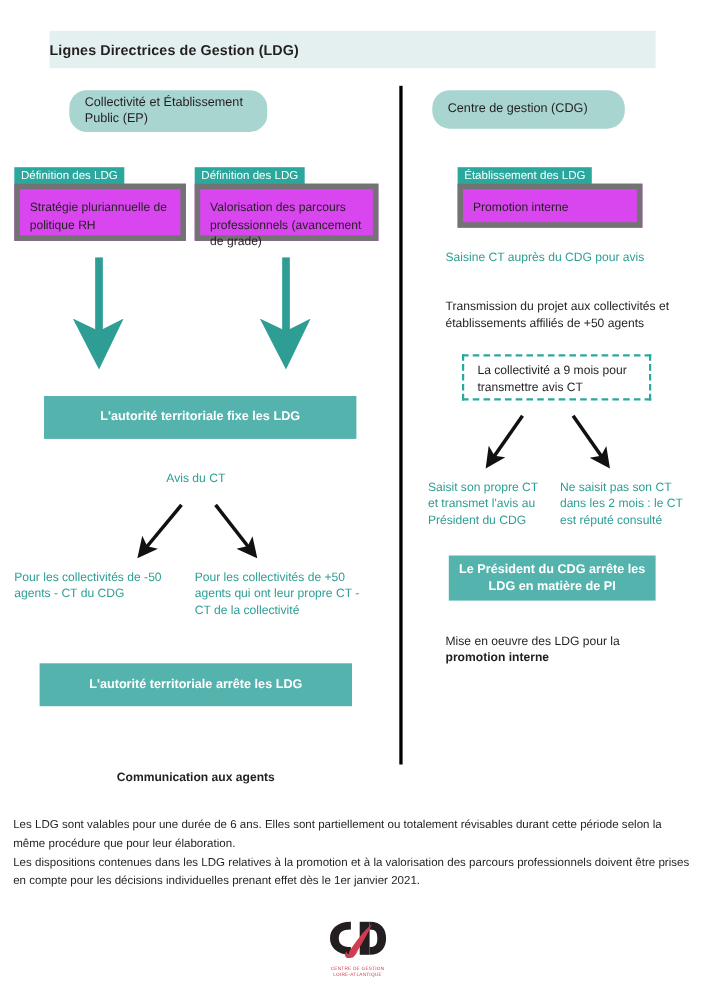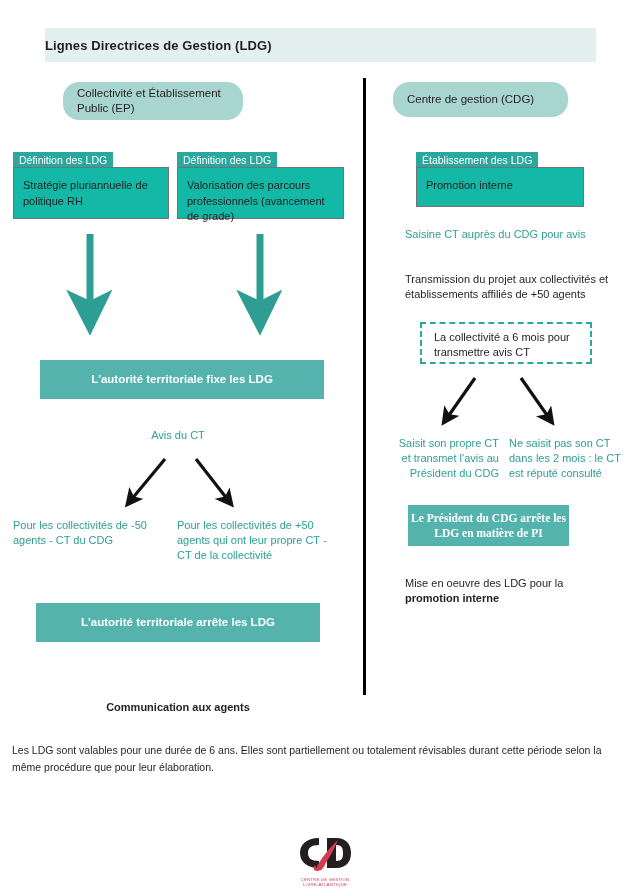--- a/index.html
+++ b/index.html
@@ -30,49 +30,49 @@
 
   
   .tabbox{}
   .tabbox .tab{
     background:#2ba89e;color:#ffffff;font-size:10.5px;
     height:16px;display:inline-flex;align-items:center;padding:0 6px;
     position:absolute;left:0;top:0;white-space:nowrap;
   }
   .tabbox .body{
     position:absolute;left:0;top:15px;right:0;bottom:0;
-    border:1px solid #737373;background:#14b8a6;
+    border:5px solid #737373;background:#d946ef;
     font-size:11px;line-height:15.5px;color:#231f20;
     padding:10px 9px 0 9px;
   }
   #box-strategie{left:13px;top:152px;width:156px;height:67px;}
   #box-valorisation{left:177px;top:152px;width:167px;height:67px;}
   #box-promotion{left:416px;top:152px;width:168px;height:55px;}
 
   
   .solidbar{
     background:#55b3ae;color:#fff;display:flex;align-items:center;
     justify-content:center;text-align:center;font-weight:bold;
     font-size:11.5px;line-height:15px;
   }
   #bar-fixe{left:40px;top:360px;width:284px;height:39px;}
   #bar-arrete{left:36px;top:603px;width:284px;height:39px;}
-  #bar-president{left:408px;top:505px;width:161px;height:41px;font-family:Liberation Serif, serif;}
+  #bar-president{left:408px;top:505px;width:188px;height:41px;}
 
   
   .txt{font-size:11px;line-height:15px;color:#231f20;}
   .txt-teal{font-size:11px;line-height:15px;color:#2e9e95;}
   .bold{font-weight:bold;}
 
   #t-saisine{left:405px;top:227px;width:230px;}
   #t-transmission{left:405px;top:272px;width:215px;}
   #t-avisct{left:36px;top:428px;width:284px;text-align:center;}
   #t-left-a{left:13px;top:518px;width:150px;}
   #t-left-b{left:177px;top:518px;width:165px;}
-  #t-right-a{left:389px;top:436px;width:110px;text-align:right;}
+  #t-right-a{left:389px;top:436px;width:110px;}
   #t-right-b{left:509px;top:436px;width:120px;}
   #t-mise{left:405px;top:576px;width:200px;}
   #t-comm{left:36px;top:668px;width:284px;text-align:center;margin-top:32px;}
 
   
   #dashbox{
     left:420px;top:322px;width:172px;height:42px;
     border:2px dashed #2ba89e;background:#fff;
     font-size:11px;line-height:15px;color:#231f20;
     padding:6px 0 0 12px;
@@ -128,21 +128,21 @@
   <span>L'autorité territoriale arrête les LDG</span>
 </div>
 <div class="abs solidbar" id="bar-president">
   <span>Le Président du CDG arrête les LDG en matière de PI</span>
 </div>
 
 <div class="abs txt-teal" id="t-saisine">Saisine CT auprès du CDG pour avis</div>
 <div class="abs txt" id="t-transmission">Transmission du projet aux collectivités et établissements affiliés de +50 agents</div>
 
 <div class="abs" id="dashbox">
-  <span>La collectivité a 6 mois pour transmettre avis CT</span>
+  <span>La collectivité a 9 mois pour transmettre avis CT</span>
 </div>
 
 <div class="abs txt-teal" id="t-avisct">Avis du CT</div>
 <div class="abs txt-teal" id="t-left-a">Pour les collectivités de -50 agents - CT du CDG</div>
 <div class="abs txt-teal" id="t-left-b">Pour les collectivités de +50 agents qui ont leur propre CT - CT de la collectivité</div>
 
 <div class="abs txt-teal" id="t-right-a">Saisit son propre CT et transmet l'avis au Président du CDG</div>
 <div class="abs txt-teal" id="t-right-b">Ne saisit pas son CT dans les 2 mois : le CT est réputé consulté</div>
 
 <div class="abs txt" id="t-mise"><span>Mise en oeuvre des LDG pour la </span><span class="bold">promotion interne</span></div>
@@ -164,20 +164,21 @@
 
   <line x1="165" y1="459" x2="131" y2="500" stroke="#111111" stroke-width="3.2" marker-end="url(#ah-black)"></line>
   <line x1="196" y1="459" x2="228" y2="500" stroke="#111111" stroke-width="3.2" marker-end="url(#ah-black)"></line>
 
   <line x1="475" y1="378" x2="447" y2="418" stroke="#111111" stroke-width="3.2" marker-end="url(#ah-black)"></line>
   <line x1="521" y1="378" x2="549" y2="418" stroke="#111111" stroke-width="3.2" marker-end="url(#ah-black)"></line>
 </svg>
 
 <div class="abs" id="footer">
   <div>Les LDG sont valables pour une durée de 6 ans. Elles sont partiellement ou totalement révisables durant cette période selon la même procédure que pour leur élaboration.</div>
+  <div>Les dispositions contenues dans les LDG relatives à la promotion et à la valorisation des parcours professionnels doivent être prises en compte pour les décisions individuelles prenant effet dès le 1er janvier 2021.</div>
 </div>
 
 <div class="abs" id="logo">
   <svg viewBox="0 0 56 46" width="56" height="46">
     <path d="M22 2 C9 2 3 9 3 17 C3 25 9 32 22 32 L22 25 C14 25 11 22 11 17 C11 12 14 9 22 9 z" fill="#231f20"></path>
     <rect x="30" y="2" width="9" height="30" fill="#231f20"></rect>
     <path d="M39 2 C50 2 54 9 54 17 C54 25 50 32 39 32 L39 25 C45 25 46 22 46 17 C46 12 45 9 39 9 z" fill="#231f20"></path>
     <path d="M20 30 C26 20 34 10 41 4 C37 14 31 24 25 33 C23 36 21 34 20 30 z" fill="#d23c52"></path>
     <path d="M18 29 C16 31 16 35 20 35 C24 35 27 31 29 28 C26 31 22 33 20 32 C19 31.5 18.6 30.5 18 29 z" fill="#d23c52"></path>
   </svg>

